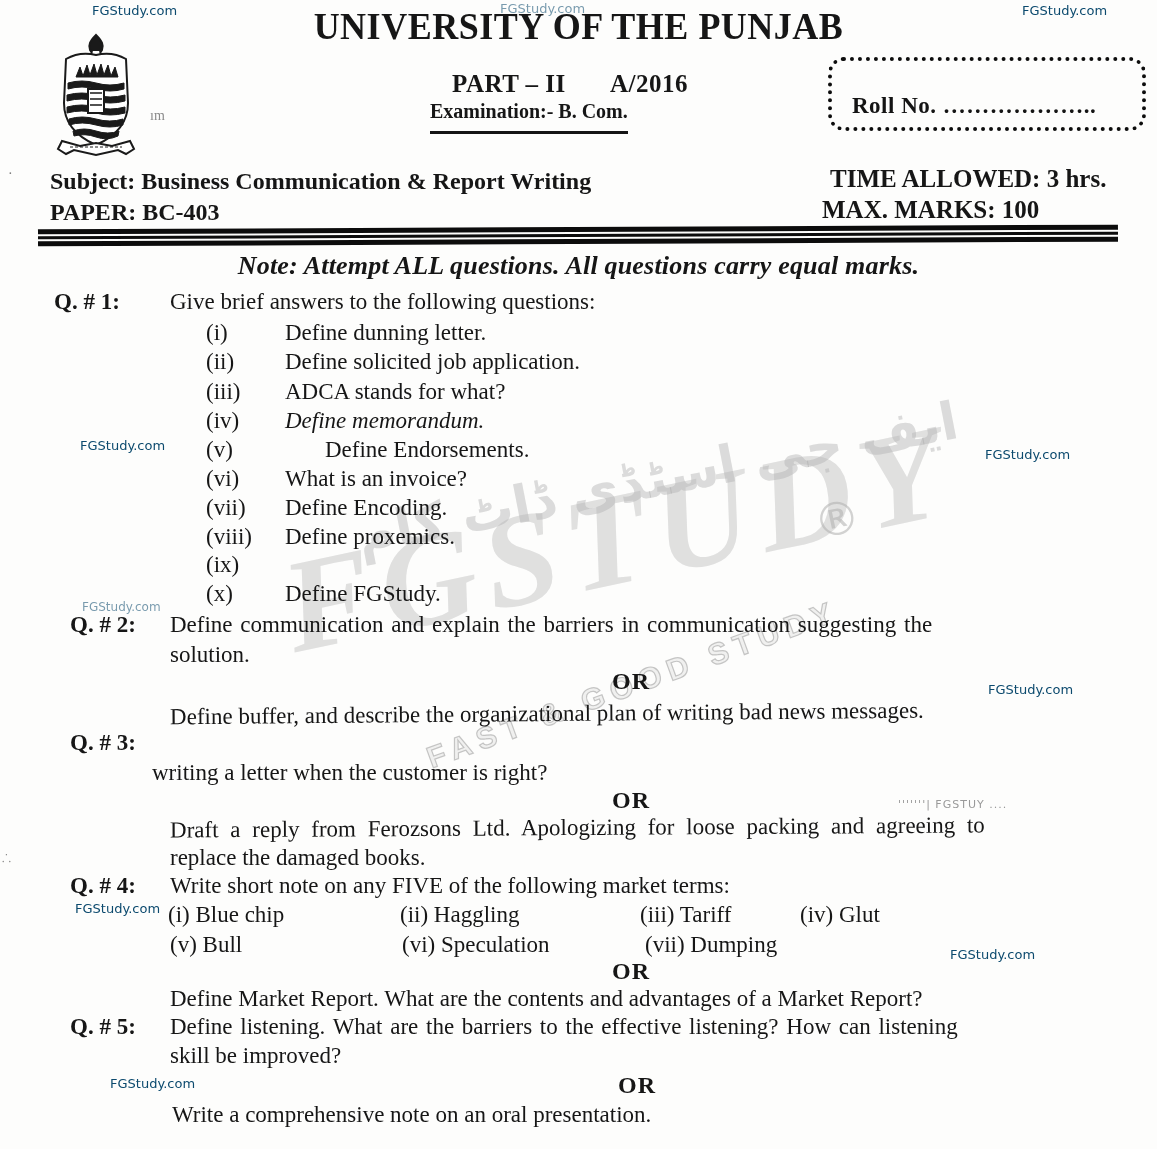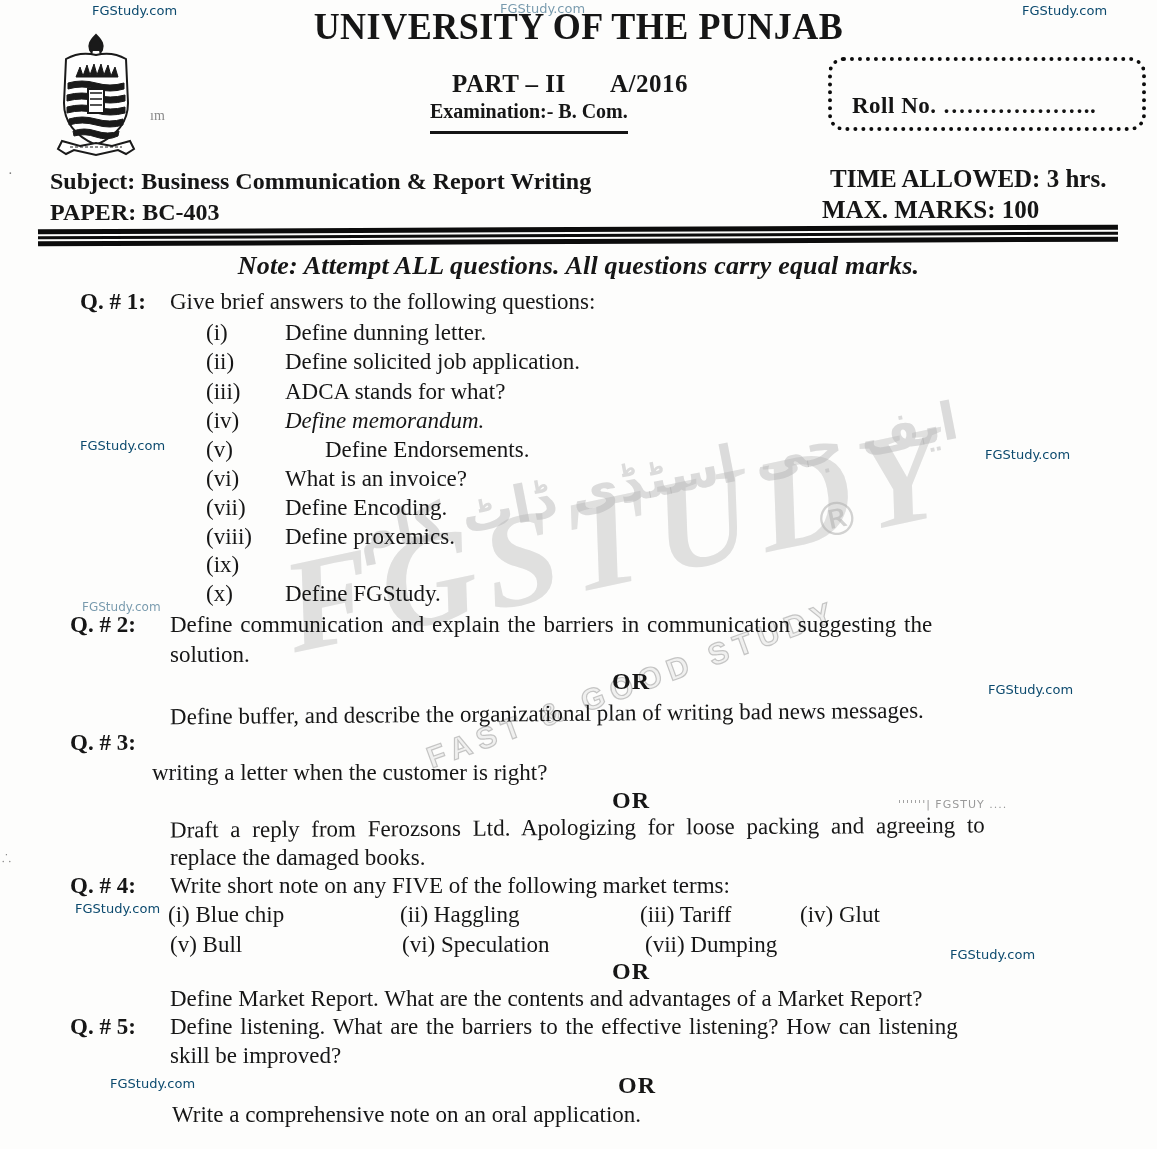--- a/index.html
+++ b/index.html
@@ -113,21 +113,21 @@
   <div class="t hdr3" style="left:822px;top:196px;">MAX. MARKS: 100</div>
 
   <div class="rule">
     <div class="r1"></div>
       <div class="r2"></div>
       <div class="r3"></div>
   </div>
 
   <div class="t note center" style="top:251px;">Note: Attempt ALL questions. All questions carry equal marks.</div>
 
-  <span class="t b" style="left:80px;top:289px;text-align:right;">Q. # 1:</span>
+  <span class="t b" style="left:54px;top:289px;text-align:right;">Q. # 1:</span>
   <span class="t" style="left:170px;top:289px;">Give brief answers to the following questions:</span>
 
   <span class="t" style="left:206px;top:320px;">(i)</span>
   <span class="t" style="left:285px;top:320px;">Define dunning letter.</span>
   <span class="t" style="left:206px;top:349px;">(ii)</span>
   <span class="t" style="left:285px;top:349px;">Define solicited job application.</span>
   <span class="t" style="left:206px;top:379px;">(iii)</span>
   <span class="t" style="left:285px;top:379px;">ADCA stands for what?</span>
   <span class="t" style="left:206px;top:408px;">(iv)</span>
   <span class="t" style="left:285px;top:408px;font-style:italic;">Define memorandum.</span>
@@ -170,21 +170,21 @@
   <span class="t" style="left:645px;top:932px;">(vii) Dumping</span>
   <span class="wm" style="left:950px;top:947px;">FGStudy.com</span>
   <span class="t or" style="left:612px;top:958px;">OR</span>
   <span class="t" style="left:170px;top:986px;">Define Market Report. What are the contents and advantages of a Market Report?</span>
 
   <span class="t b" style="left:70px;top:1014px;">Q. # 5:</span>
   <span class="t sp1" style="left:170px;top:1014px;">Define listening. What are the barriers to the effective listening? How can listening</span>
   <span class="t" style="left:170px;top:1043px;">skill be improved?</span>
   <span class="wm" style="left:110px;top:1076px;">FGStudy.com</span>
   <span class="t or" style="left:618px;top:1072px;">OR</span>
-  <span class="t" style="left:172px;top:1102px;">Write a comprehensive note on an oral application.</span>
+  <span class="t" style="left:172px;top:1102px;">Write a comprehensive note on an oral presentation.</span>
 
   <span class="wm" style="left:80px;top:438px;">FGStudy.com</span>
   <span class="wm" style="left:985px;top:447px;">FGStudy.com</span>
 
   <span class="artifact" style="left:150px;top:108px;color:#8a8a8a;">ım</span>
   <span class="artifact" style="left:8px;top:166px;">·</span>
   <span class="artifact" style="left:2px;top:850px;font-size:11px;">⸫</span>
 
 </div>
 

